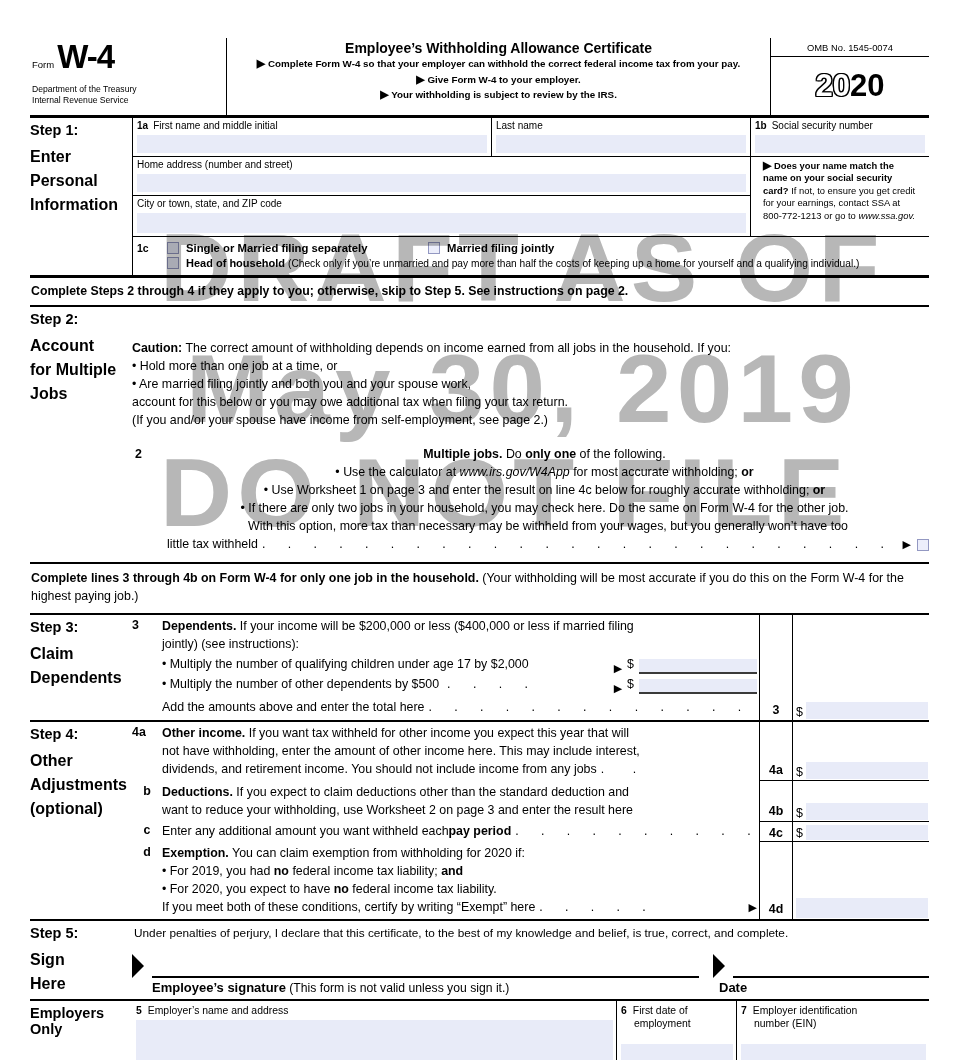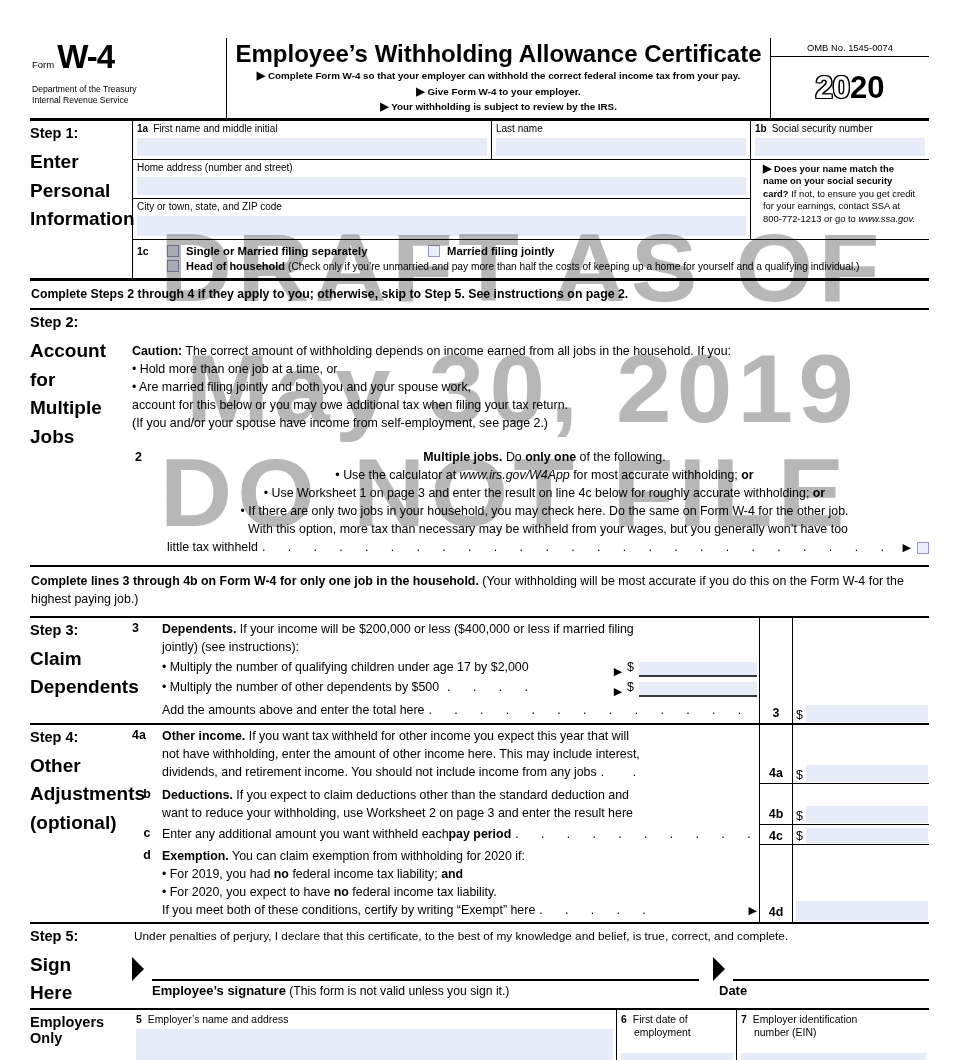--- a/index.html
+++ b/index.html
@@ -11,32 +11,32 @@
   }
   .content { position: absolute; left: 30px; top: 38px; width: 899px; }
 
   
   .hdr { display: flex; border-bottom: 3px solid #000; min-height: 80px; }
   .hdr-left { width: 196px; padding: 0 6px 2px 2px; }
   .form-word { font-size: 9.5px; margin-right: 3px; }
   .form-num { font-size: 33px; font-weight: bold; letter-spacing: -1px; }
   .agency { font-size: 8.6px; line-height: 1.3; margin-top: 8px; }
   .hdr-center { flex: 1; border-left: 1.5px solid #000; border-right: 1.5px solid #000; text-align: center; padding: 2px 6px 3px; }
-  .hdr-title { font-size: 24px; font-weight: bold; }
+  .hdr-title { font-size: 14px; font-weight: bold; }
   .hdr-bullet { font-size: 9.8px; font-weight: bold; line-height: 1.6; }
   .hdr-right { width: 158px; display: flex; flex-direction: column; text-align: center; }
   .omb { font-size: 9.4px; padding: 4px 0 3px; border-bottom: 1.5px solid #000; }
   .year { flex: 1; display: flex; align-items: center; justify-content: center; font-size: 31px; font-weight: bold; }
   .yr-outline { color: #fff; text-shadow: -1.3px -1.3px 0 #000, 1.3px -1.3px 0 #000, -1.3px 1.3px 0 #000, 1.3px 1.3px 0 #000, -1.3px 0 0 #000, 1.3px 0 0 #000, 0 -1.3px 0 #000, 0 1.3px 0 #000; }
 
   
   .step { display: flex; border-bottom: 2px solid #000; }
   .slabel { width: 102px; flex-shrink: 0; padding-top: 4px; }
   .stitle { font-weight: bold; font-size: 14.5px; }
-  .ssub { font-weight: bold; font-size: 19px; line-height: 1.5; margin-top: 7px; }
+  .ssub { font-weight: bold; font-size: 16px; line-height: 1.5; margin-top: 7px; }
   .txt { font-size: 12.4px; line-height: 1.45; }
   .fld { background: #e8ebf8; }
   .dots { white-space: pre; letter-spacing: 3px; }
   .leader { flex: 1; overflow: hidden; white-space: pre; letter-spacing: 3px; padding: 0 4px; }
   .arrowhead { font-size: 11px; line-height: 1; }
 
   
   .s1-table { flex: 1; border-left: 1px solid #000; }
   .s1-row1 { display: flex; border-bottom: 1px solid #000; height: 39px; }
   .cell { padding: 2px 4px 3px; display: flex; flex-direction: column; }

